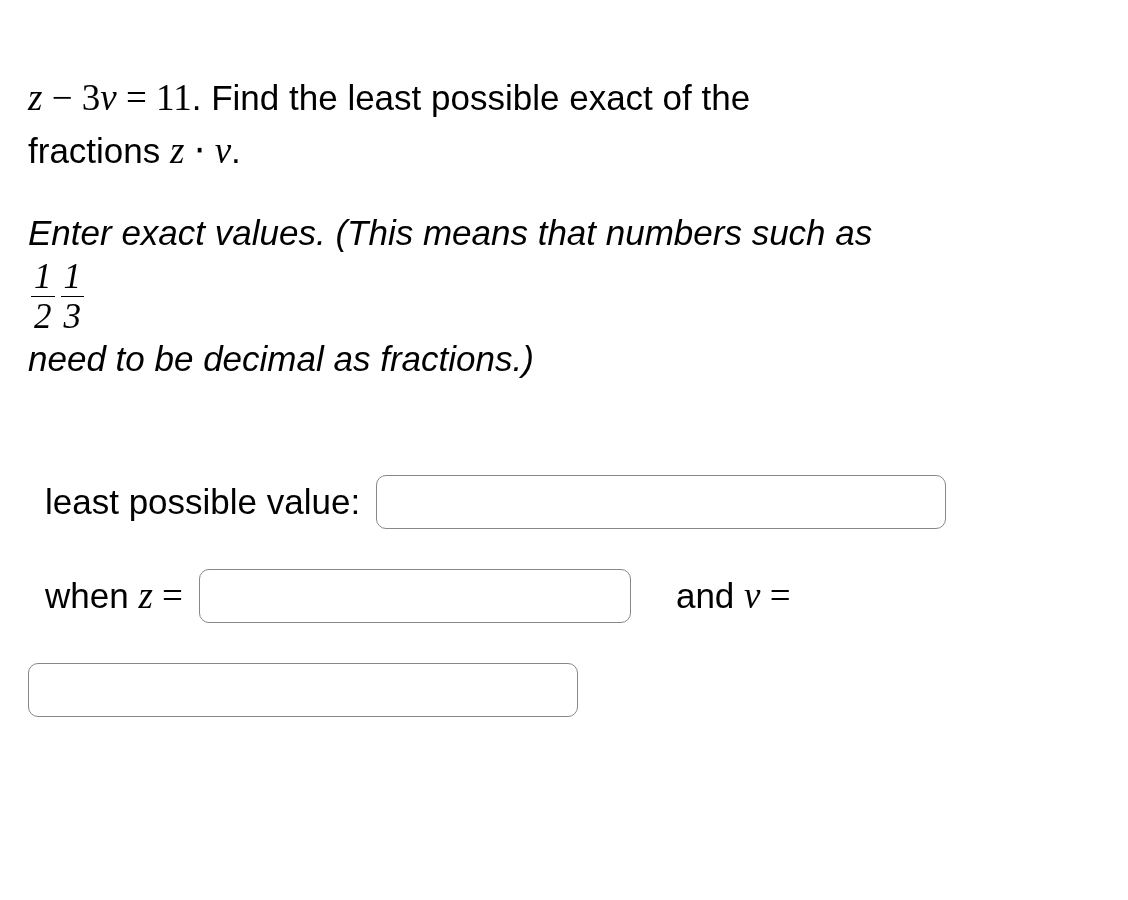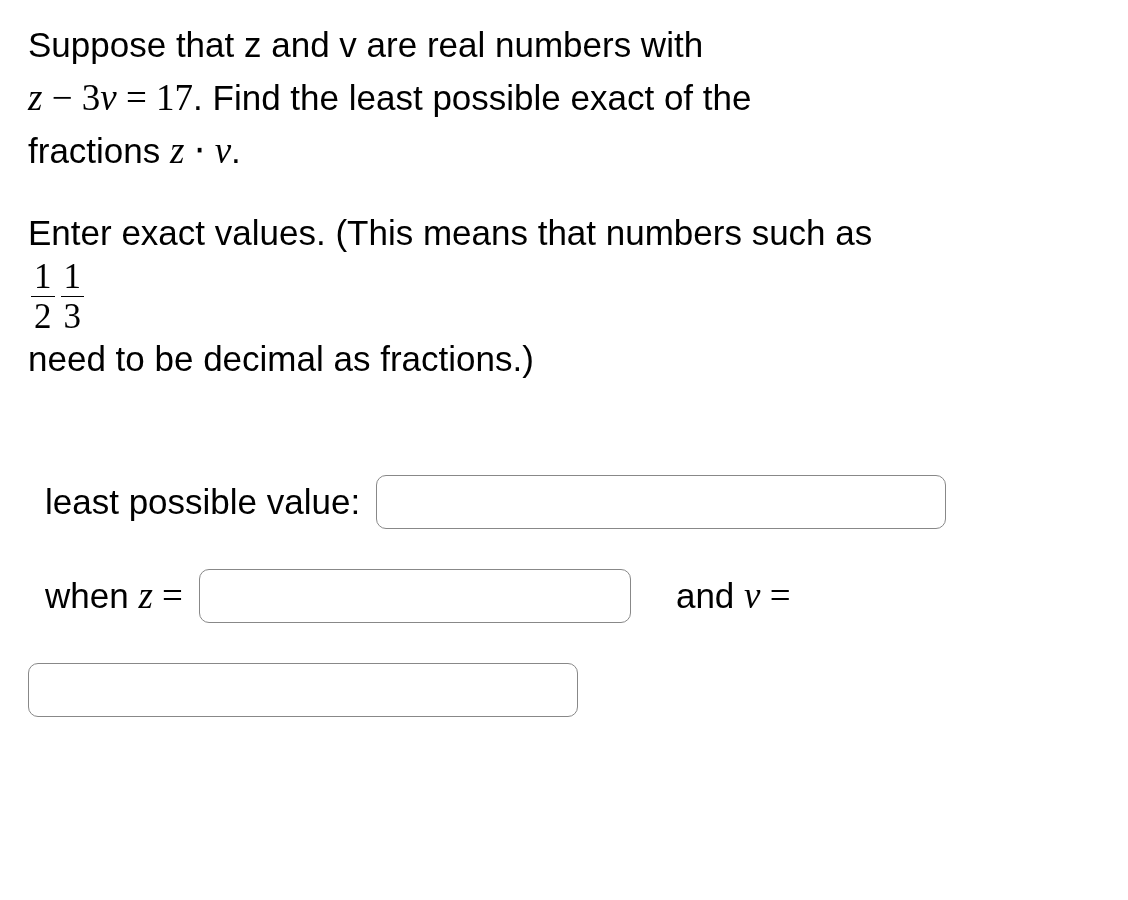--- a/index.html
+++ b/index.html
@@ -30,20 +30,21 @@
       font-size: 37px;
     }
     .math-op {
       font-family: 'Times New Roman', serif;
       font-size: 37px;
     }
     .instruction-text {
       font-size: 35px;
       line-height: 1.45;
       margin-bottom: 90px;
+      font-style: italic;
     }
     .fraction-wrapper {
       display: inline-flex;
       flex-direction: column;
       align-items: center;
       vertical-align: middle;
       font-family: 'Times New Roman', serif;
       font-size: 35px;
       line-height: 1.0;
       margin: 0 3px;
@@ -91,23 +92,23 @@
       margin-top: 8px;
     }
     .nowrap {
       white-space: nowrap;
     }
   </style>
 </head>
 <body>
 
 <div class="problem-text">
-  <span>Suppose that z  and v are real numbers with</span><br>
+  <br>
   <span class="nowrap">
-    <span class="math-var">z</span><span class="math-op"> − </span><span class="math-num">3</span><span class="math-var">v</span><span class="math-op"> = </span><span class="math-num">17</span><span>.  </span>
+    <span class="math-var">z</span><span class="math-op"> − </span><span class="math-num">3</span><span class="math-var">v</span><span class="math-op"> = </span><span class="math-num">11</span><span>.  </span>
   </span><span>Find the least possible exact of the</span><br>
   <span>fractions </span><span class="math-var">z</span><span class="math-op"> ⋅ </span><span class="math-var">v</span><span>.</span>
 </div>
 
 <div class="instruction-text">
   <span>Enter exact values.  (This means that numbers such as</span><br>
   <span class="fraction-wrapper">
     <span class="fraction-numerator">1</span>
     <span class="fraction-denominator">2</span>
   </span><span class="fraction-wrapper">

